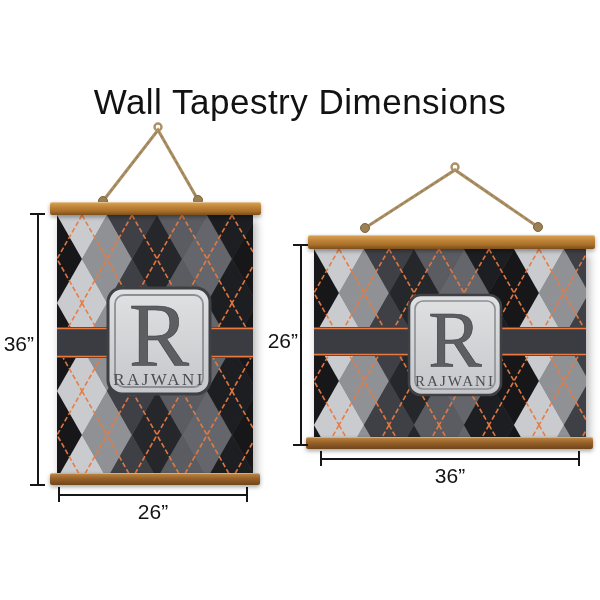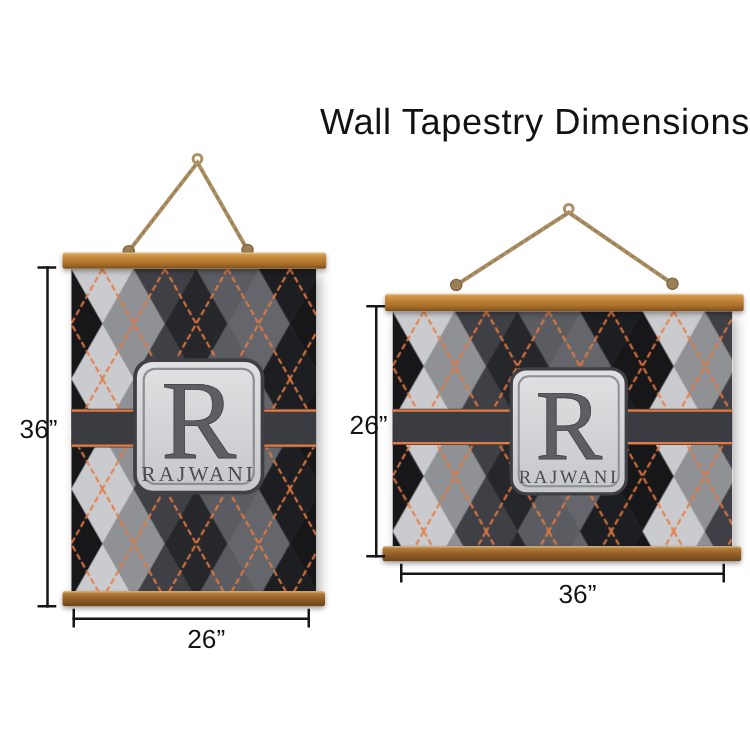--- a/index.html
+++ b/index.html
@@ -2,22 +2,22 @@
 <html><head>
 <meta charset="utf-8">
 <style>
   html,body{margin:0;padding:0;}
   body{
     width:600px;height:600px;position:relative;background:#ffffff;
     font-family:"Liberation Sans",sans-serif;overflow:hidden;
   }
   .abs{position:absolute;}
   #title{
-    left:0;top:82px;width:600px;text-align:right;
-    font-size:29px;color:#121212;letter-spacing:.5px;
+    left:0;top:82px;width:600px;text-align:center;
+    font-size:35px;color:#121212;letter-spacing:.5px;
   }
   
   .bar{
     background:linear-gradient(#d9a557,#c08438 38%,#a96f2a 70%,#7c4f1c);
     border-radius:2px;
     box-shadow:0 2px 4px rgba(0,0,0,.35), inset 0 1px 0 rgba(255,255,255,.35);
     z-index:3;
   }
   .bar.bottom{
     background:linear-gradient(#c08a42,#98622a 45%,#6f451b);
@@ -27,21 +27,21 @@
     z-index:2;
     box-shadow:3px 5px 9px rgba(0,0,0,.30);
   }
   
   .dim{z-index:4;}
   .dim .line-v{position:absolute;left:7px;top:0;width:2px;height:100%;background:#161616;}
   .dim .line-h{position:absolute;left:0;top:7px;width:100%;height:2px;background:#161616;}
   .dim .cap-h{position:absolute;width:15px;height:2px;background:#161616;left:0;}
   .dim .cap-v{position:absolute;width:2px;height:15px;background:#161616;top:0;}
   .dim-label{
-    font-size:21px;color:#131313;z-index:4;line-height:1;padding-left:12px;
+    font-size:21px;color:#131313;z-index:4;line-height:1;
   }
   .right-align{text-align:right;}
   .center-align{text-align:center;}
 </style>
 </head>
 <body>
 
 <div id="title" class="abs">Wall Tapestry Dimensions</div>
 
 <div class="abs" style="left:0;top:0;width:0;height:0;">

